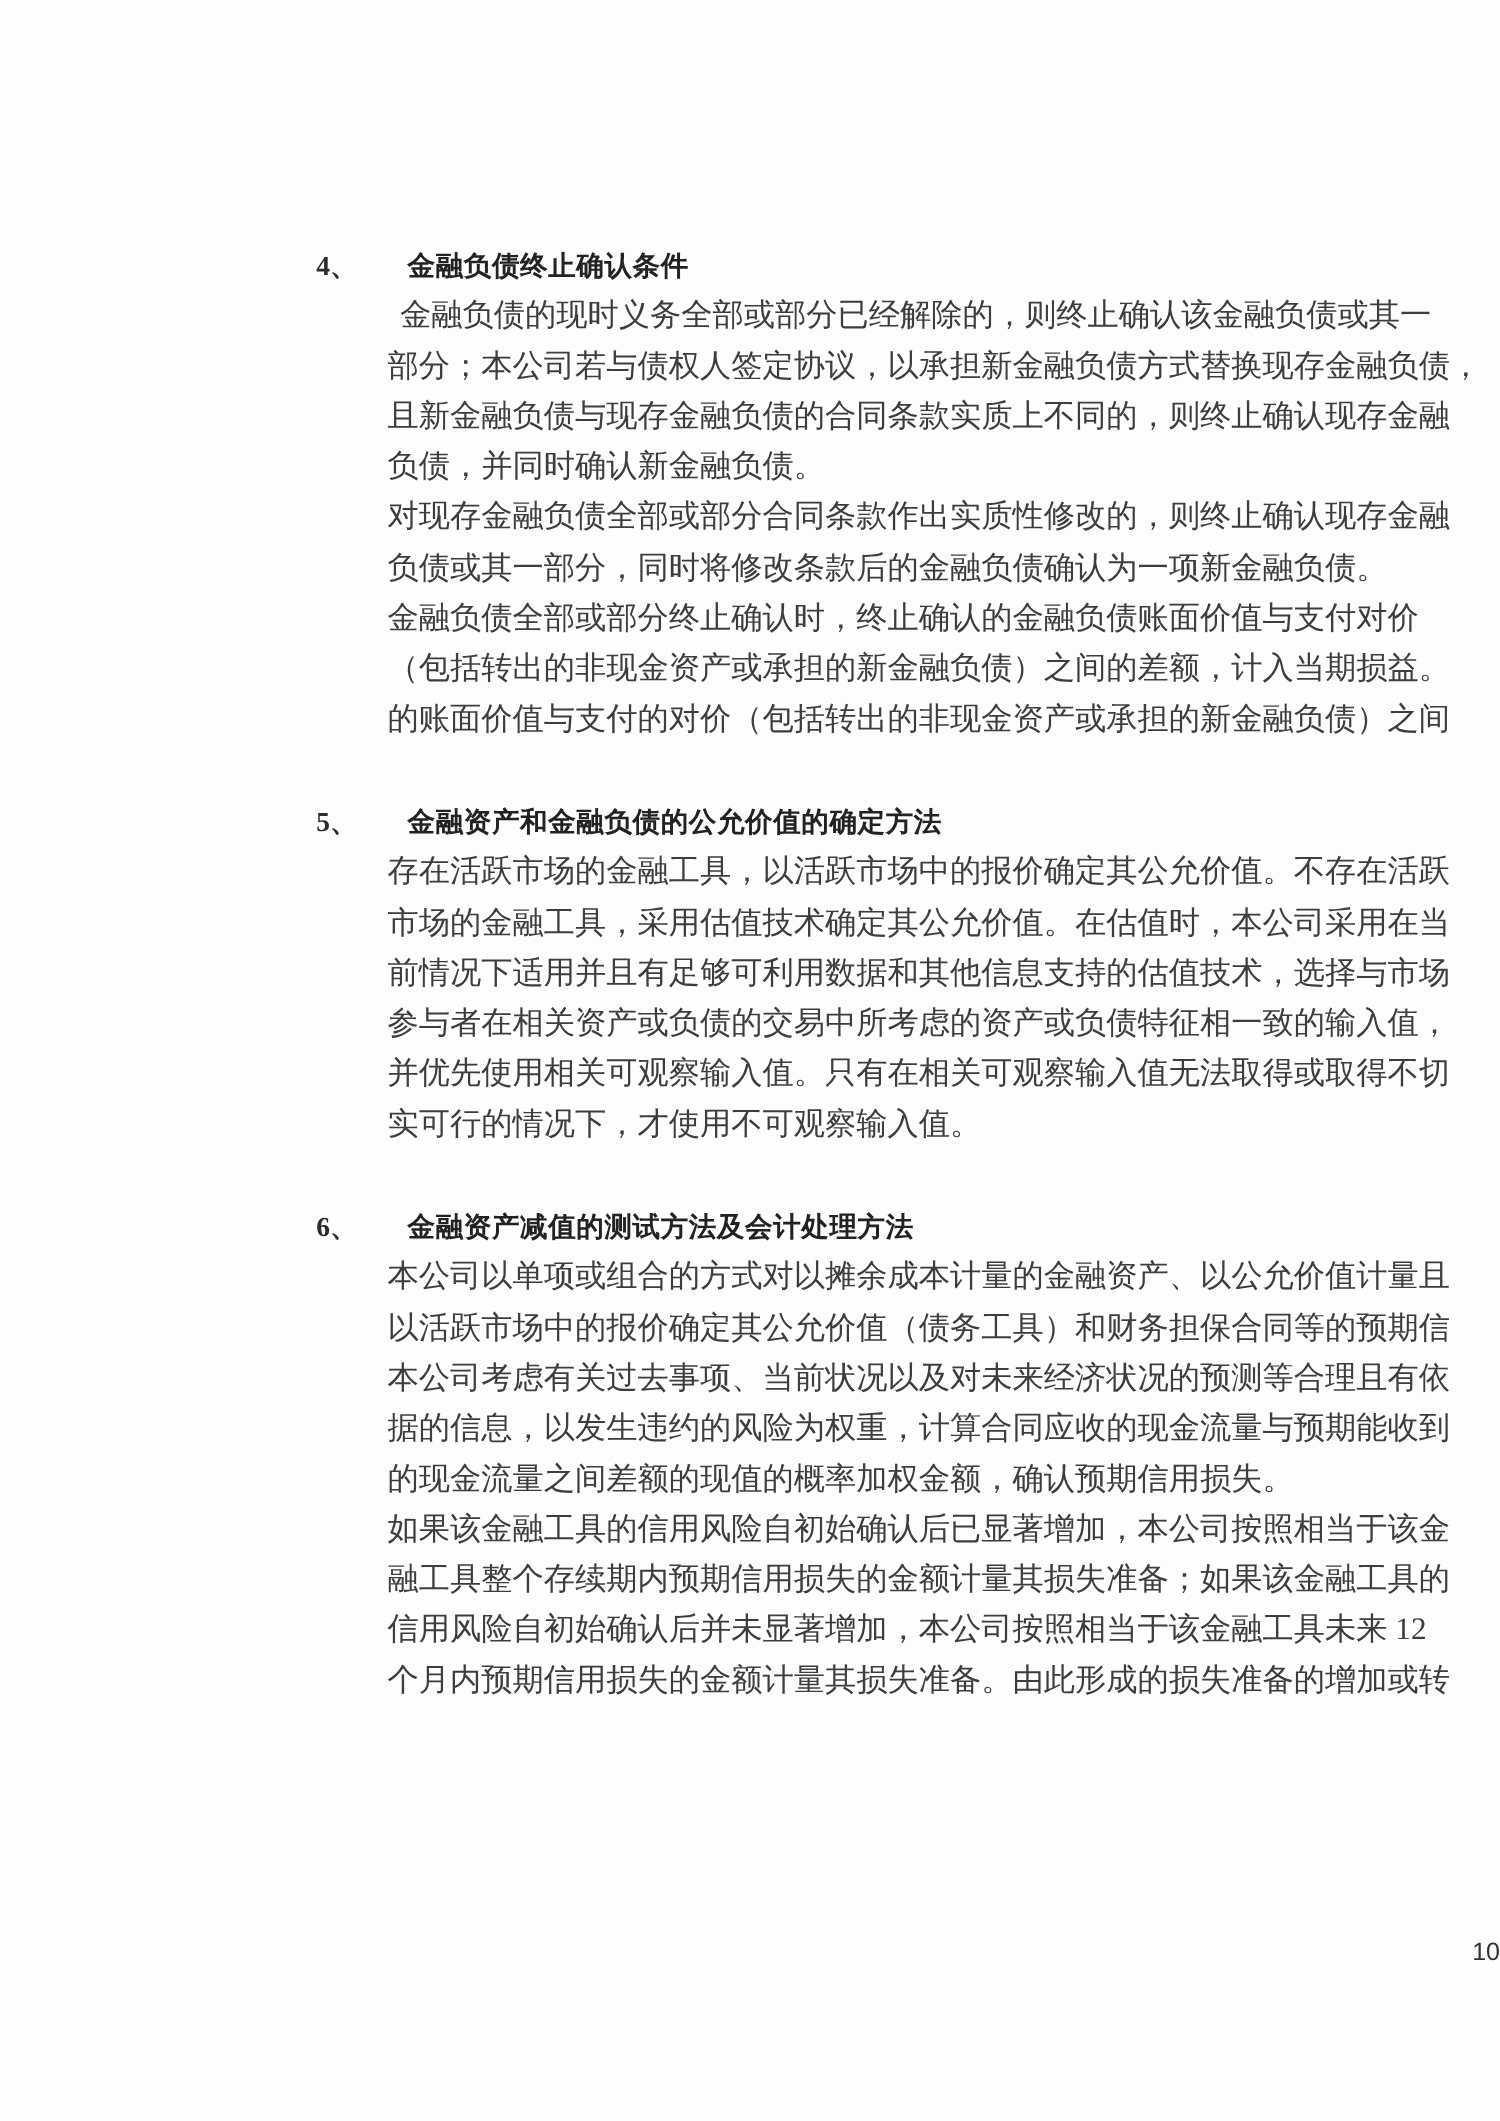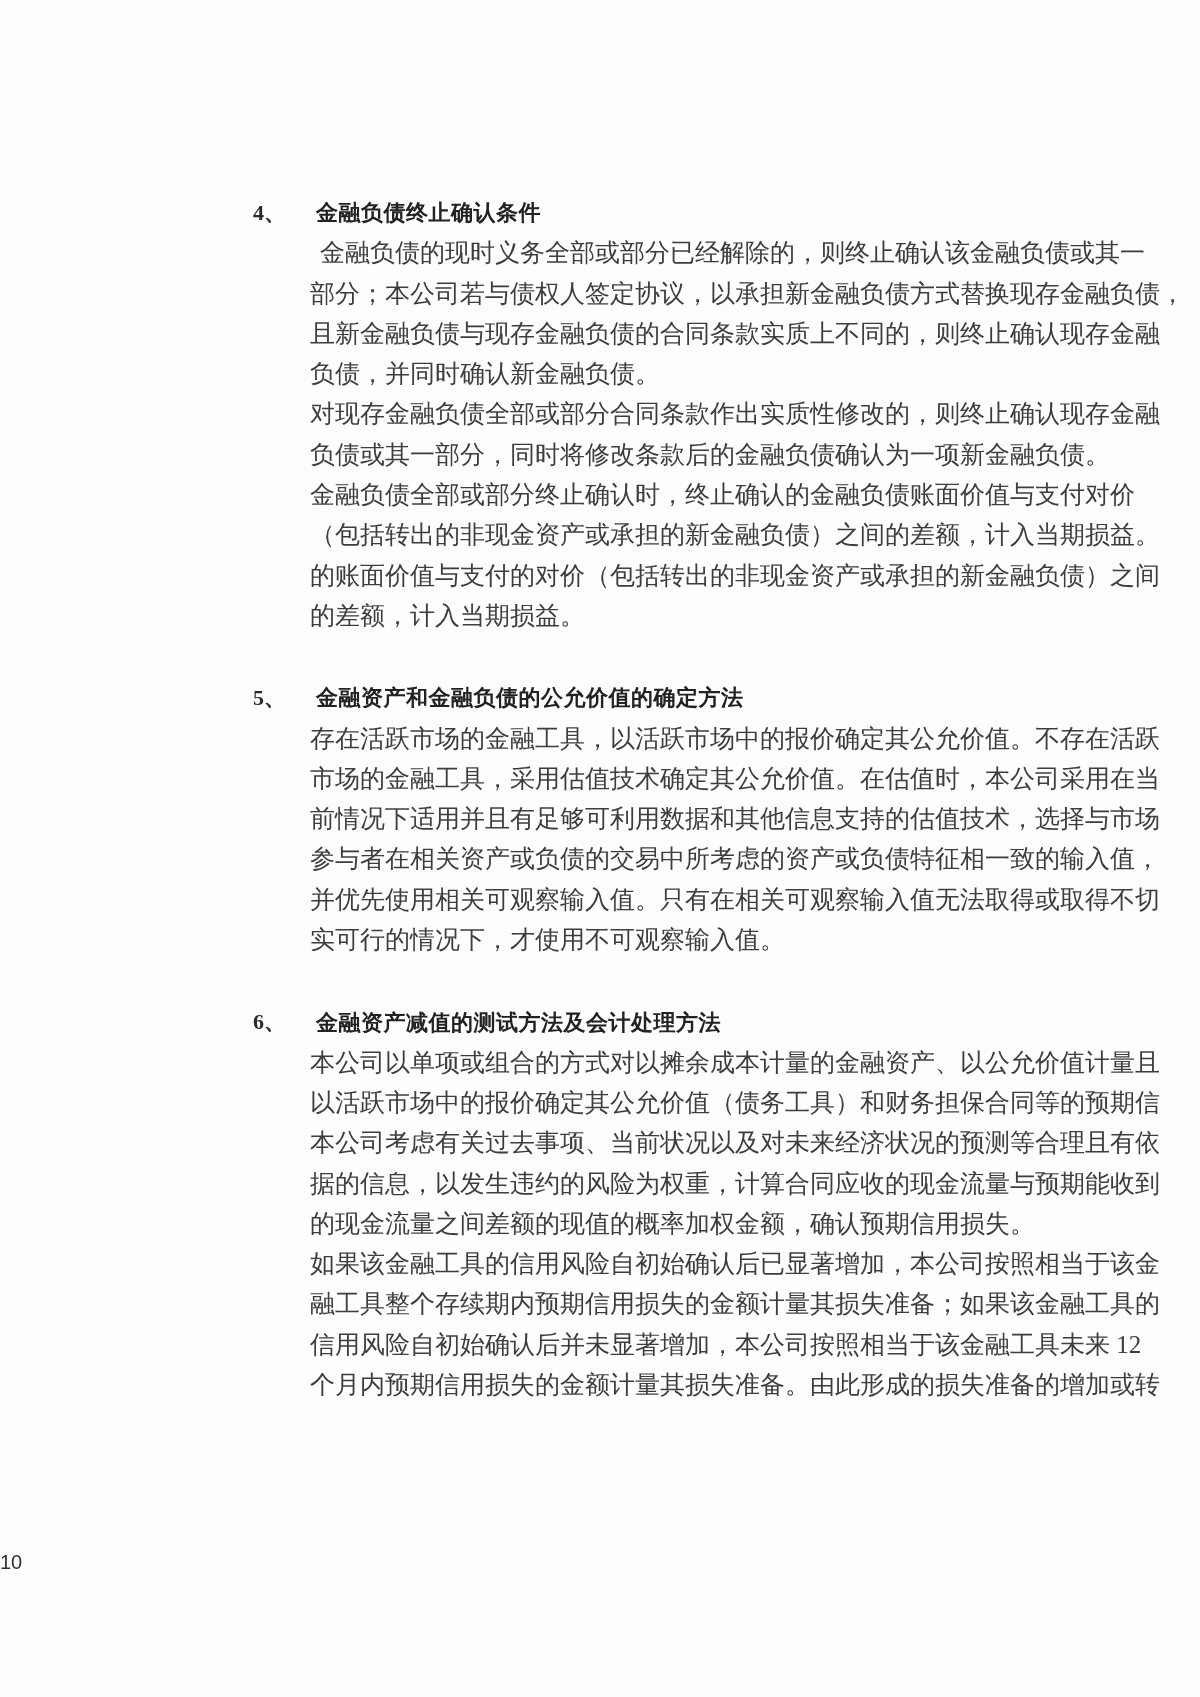--- a/index.html
+++ b/index.html
@@ -27,21 +27,21 @@
     height: 40.3px;
   }
   .sec-num {
     flex: 0 0 57px;
     font-size: 22px;
     font-weight: bold;
     color: #2b2b2b;
     font-family: "Liberation Serif", "DejaVu Serif", serif;
   }
   .sec-title {
-    margin: 6px;
+    margin: 16px;
     font-size: 22px;
     font-weight: bold;
     color: #222222;
     letter-spacing: 0.5px;
     font-family: "Liberation Sans", "DejaVu Sans", sans-serif;
   }
   .sec-body {
     margin-left: 57px;
     width: 712px;
   }
@@ -56,21 +56,21 @@
   }
   .line.end {
     text-align-last: left;
   }
   .line.indent { text-indent: 10px; }
   .page-num {
     position: absolute;
     top: 1551px;
     left: 0;
     width: 100%;
-    text-align: left;
+    text-align: right;
     font-size: 20px;
     color: #333333;
     font-family: "Liberation Sans", "DejaVu Sans", sans-serif;
   }
 </style>
 </head>
 <body>
 
 <div class="page">
   <main class="doc" id="doc-root">
@@ -82,21 +82,20 @@
         <div class="sec-body">
           <div class="line indent">金融负债的现时义务全部或部分已经解除的，则终止确认该金融负债或其一</div>
           <div class="line">部分；本公司若与债权人签定协议，以承担新金融负债方式替换现存金融负债，</div>
           <div class="line">且新金融负债与现存金融负债的合同条款实质上不同的，则终止确认现存金融</div>
           <div class="line end">负债，并同时确认新金融负债。</div>
           <div class="line">对现存金融负债全部或部分合同条款作出实质性修改的，则终止确认现存金融</div>
           <div class="line end">负债或其一部分，同时将修改条款后的金融负债确认为一项新金融负债。</div>
           <div class="line">金融负债全部或部分终止确认时，终止确认的金融负债账面价值与支付对价</div>
           <div class="line">（包括转出的非现金资产或承担的新金融负债）之间的差额，计入当期损益。</div>
           <div class="line">的账面价值与支付的对价（包括转出的非现金资产或承担的新金融负债）之间</div>
-          <div class="line end">的差额，计入当期损益。</div>
         </div>
       </section>
       <section class="sec">
         <div class="sec-row">
           <span class="sec-num">5、</span>
           <h2 class="sec-title">金融资产和金融负债的公允价值的确定方法</h2>
         </div>
         <div class="sec-body">
           <div class="line">存在活跃市场的金融工具，以活跃市场中的报价确定其公允价值。不存在活跃</div>
           <div class="line">市场的金融工具，采用估值技术确定其公允价值。在估值时，本公司采用在当</div>

